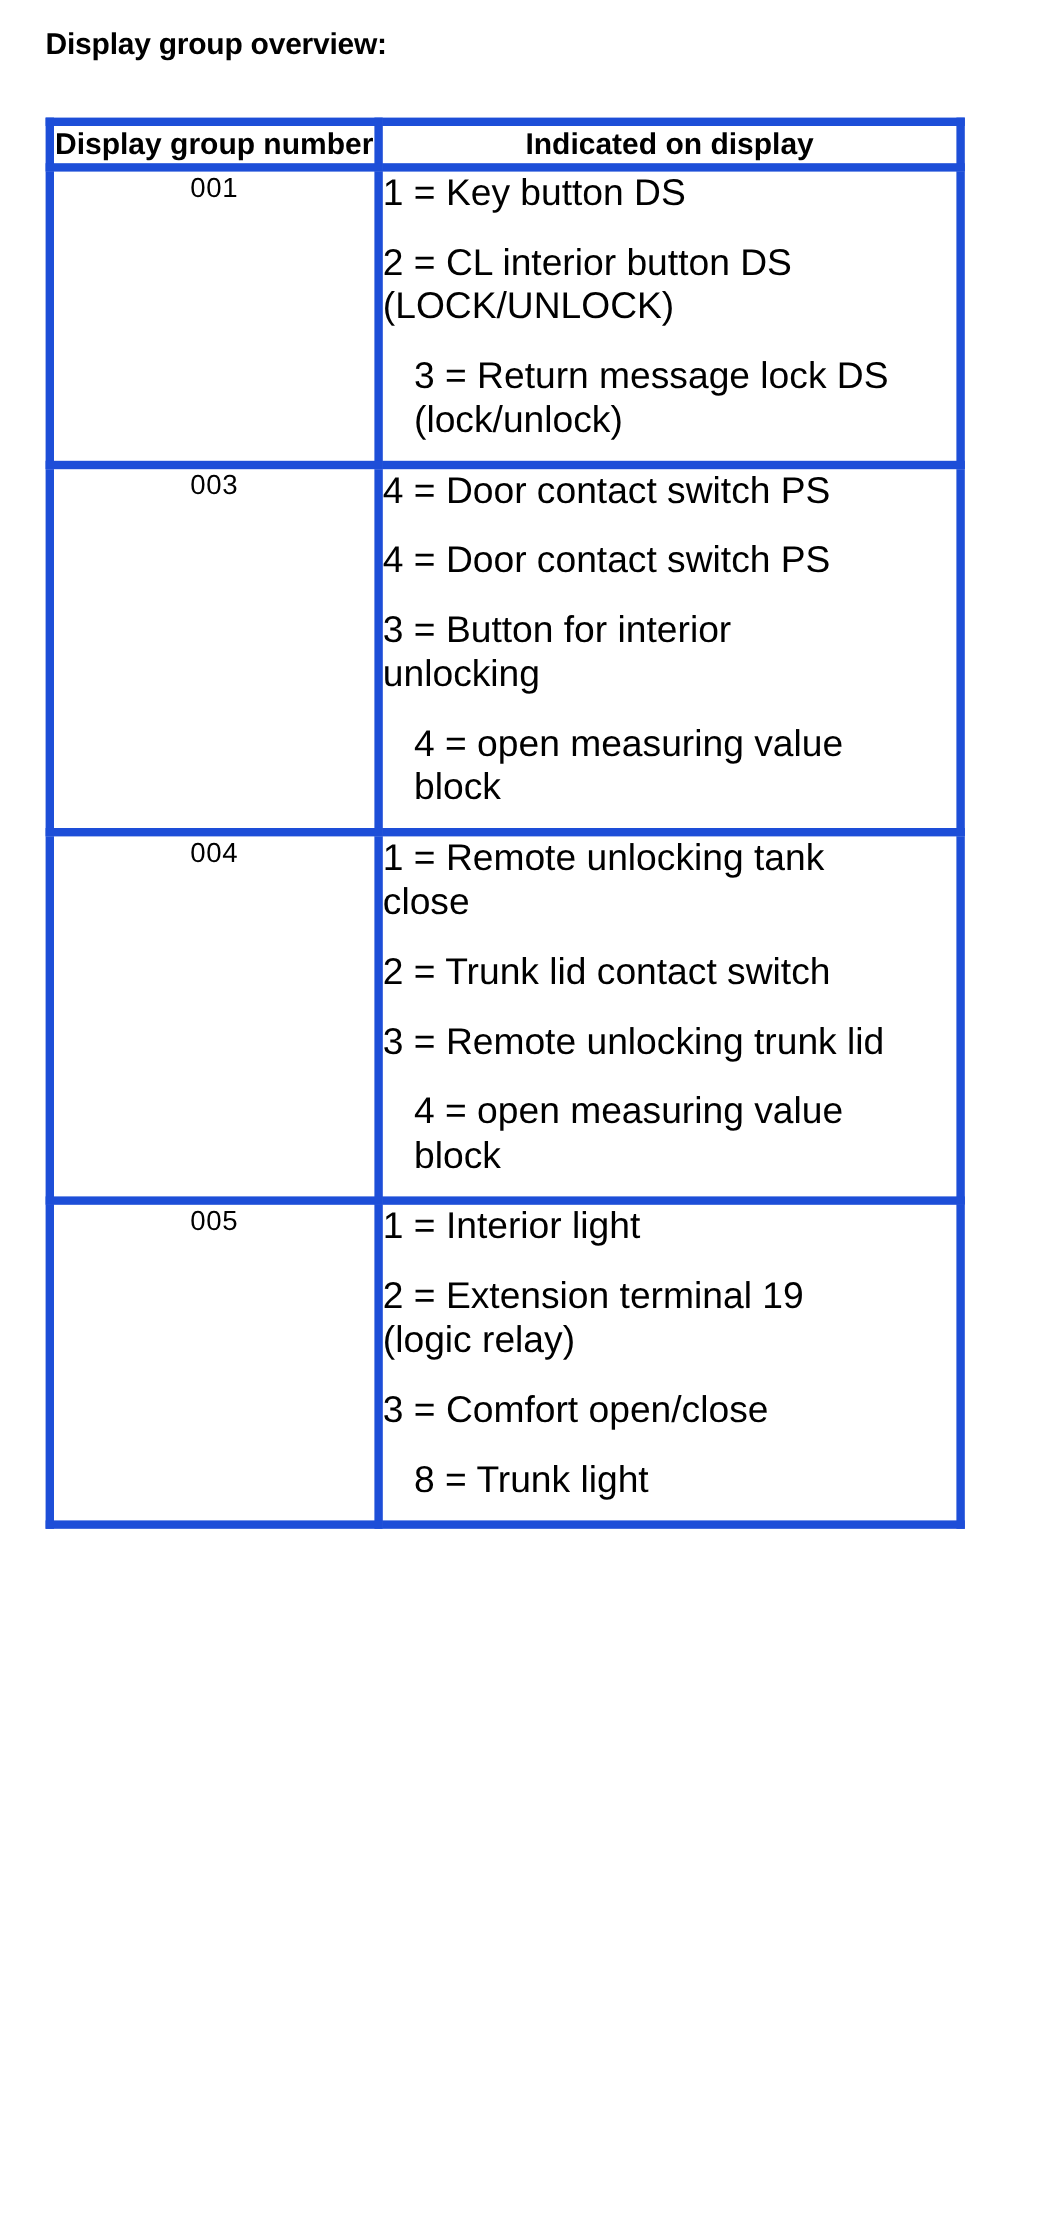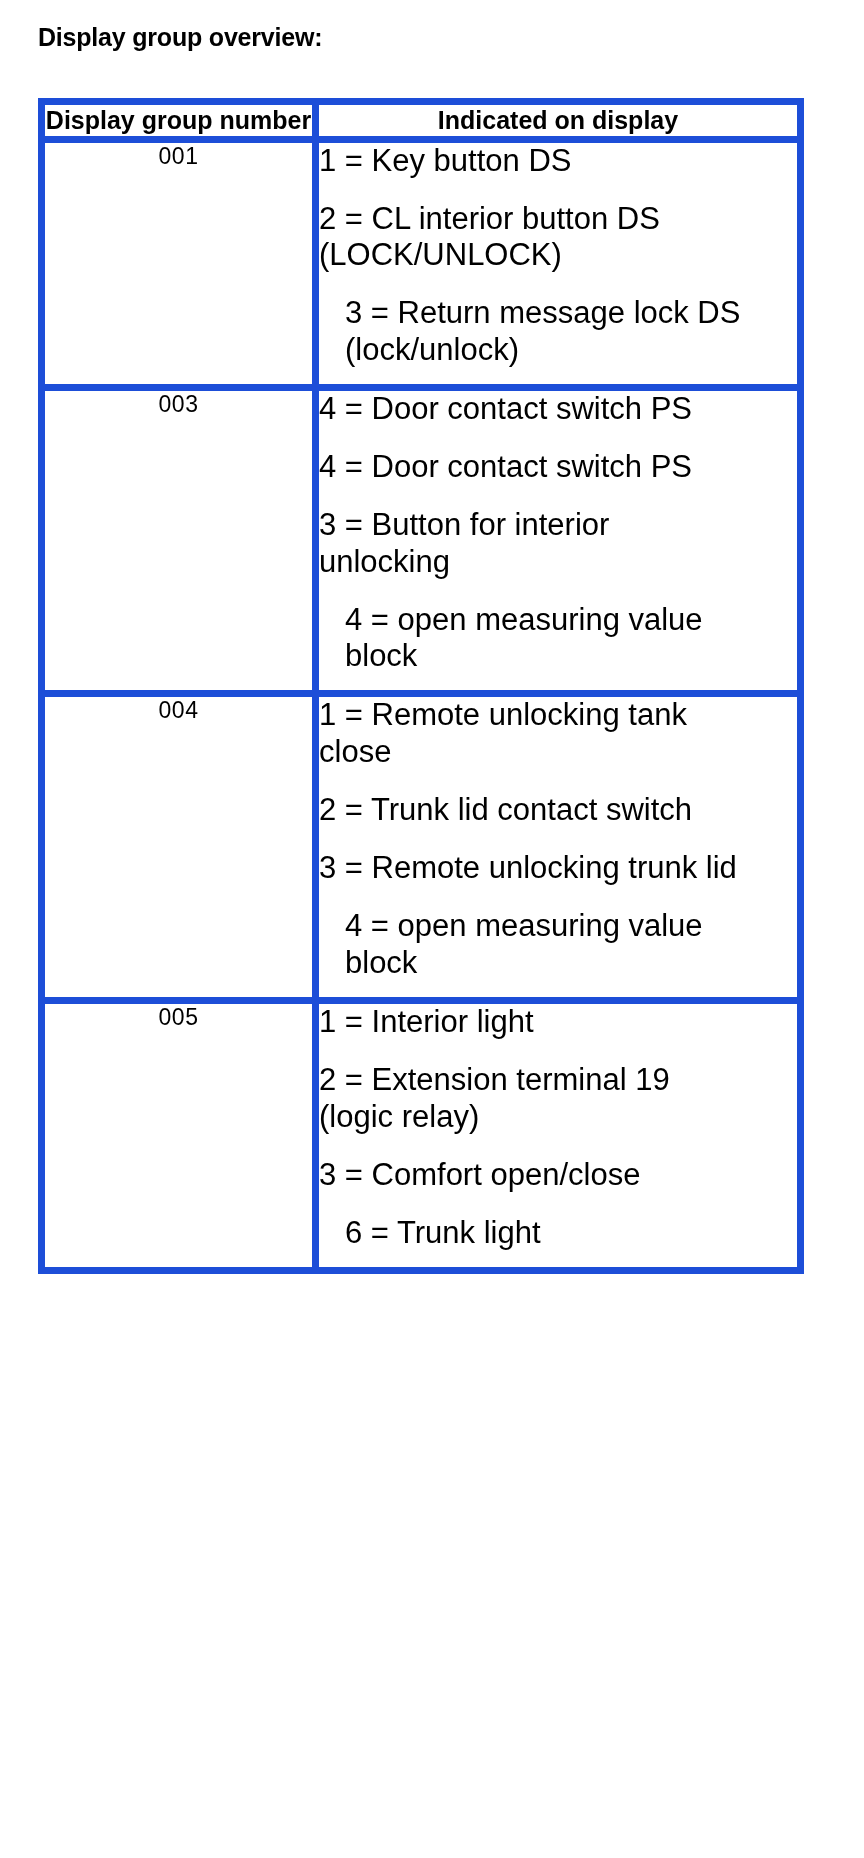--- a/index.html
+++ b/index.html
@@ -163,20 +163,20 @@
               <span class="ln">1 = Interior light</span>
             </div>
             <div class="item">
               <span class="ln">2 = Extension terminal 19</span>
               <span class="ln">(logic relay)</span>
             </div>
             <div class="item">
               <span class="ln">3 = Comfort open/close</span>
             </div>
             <div class="item">
-              <span class="ln">6 = Trunk light</span>
+              <span class="ln">8 = Trunk light</span>
             </div>
           </td>
         </tr>
       </tbody>
   </table>
 
 </div>
 
 </body></html>

